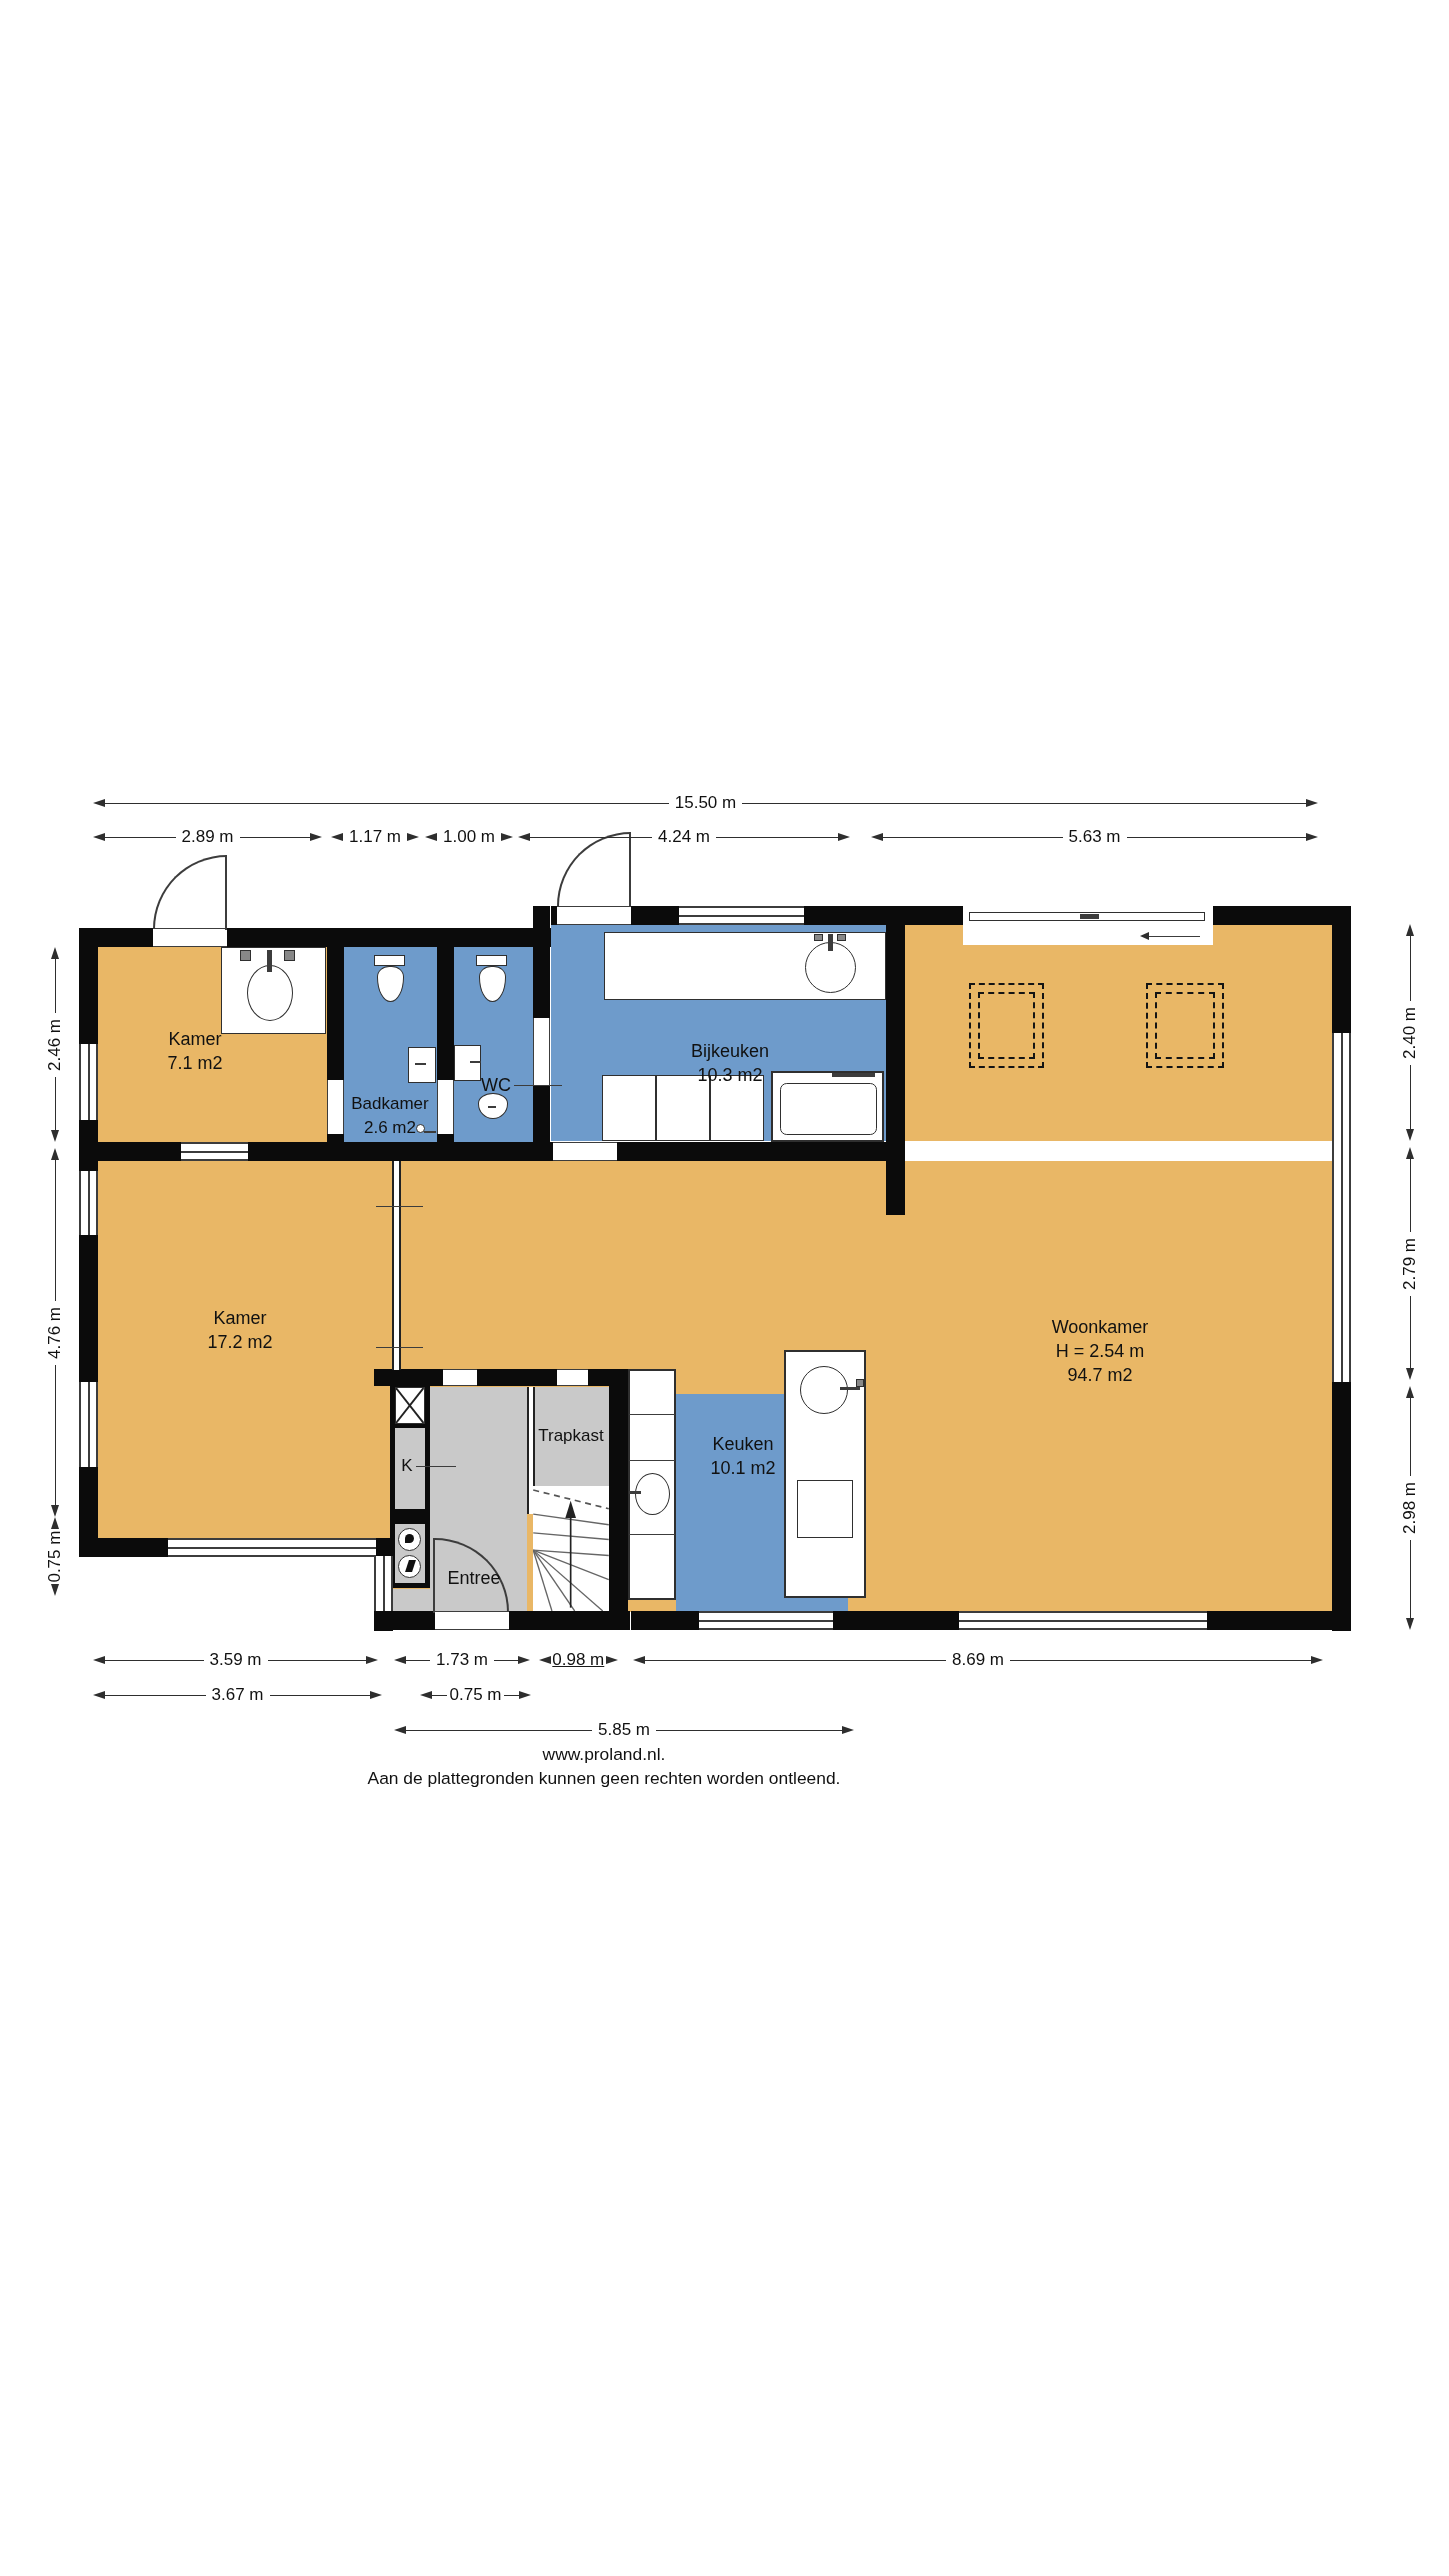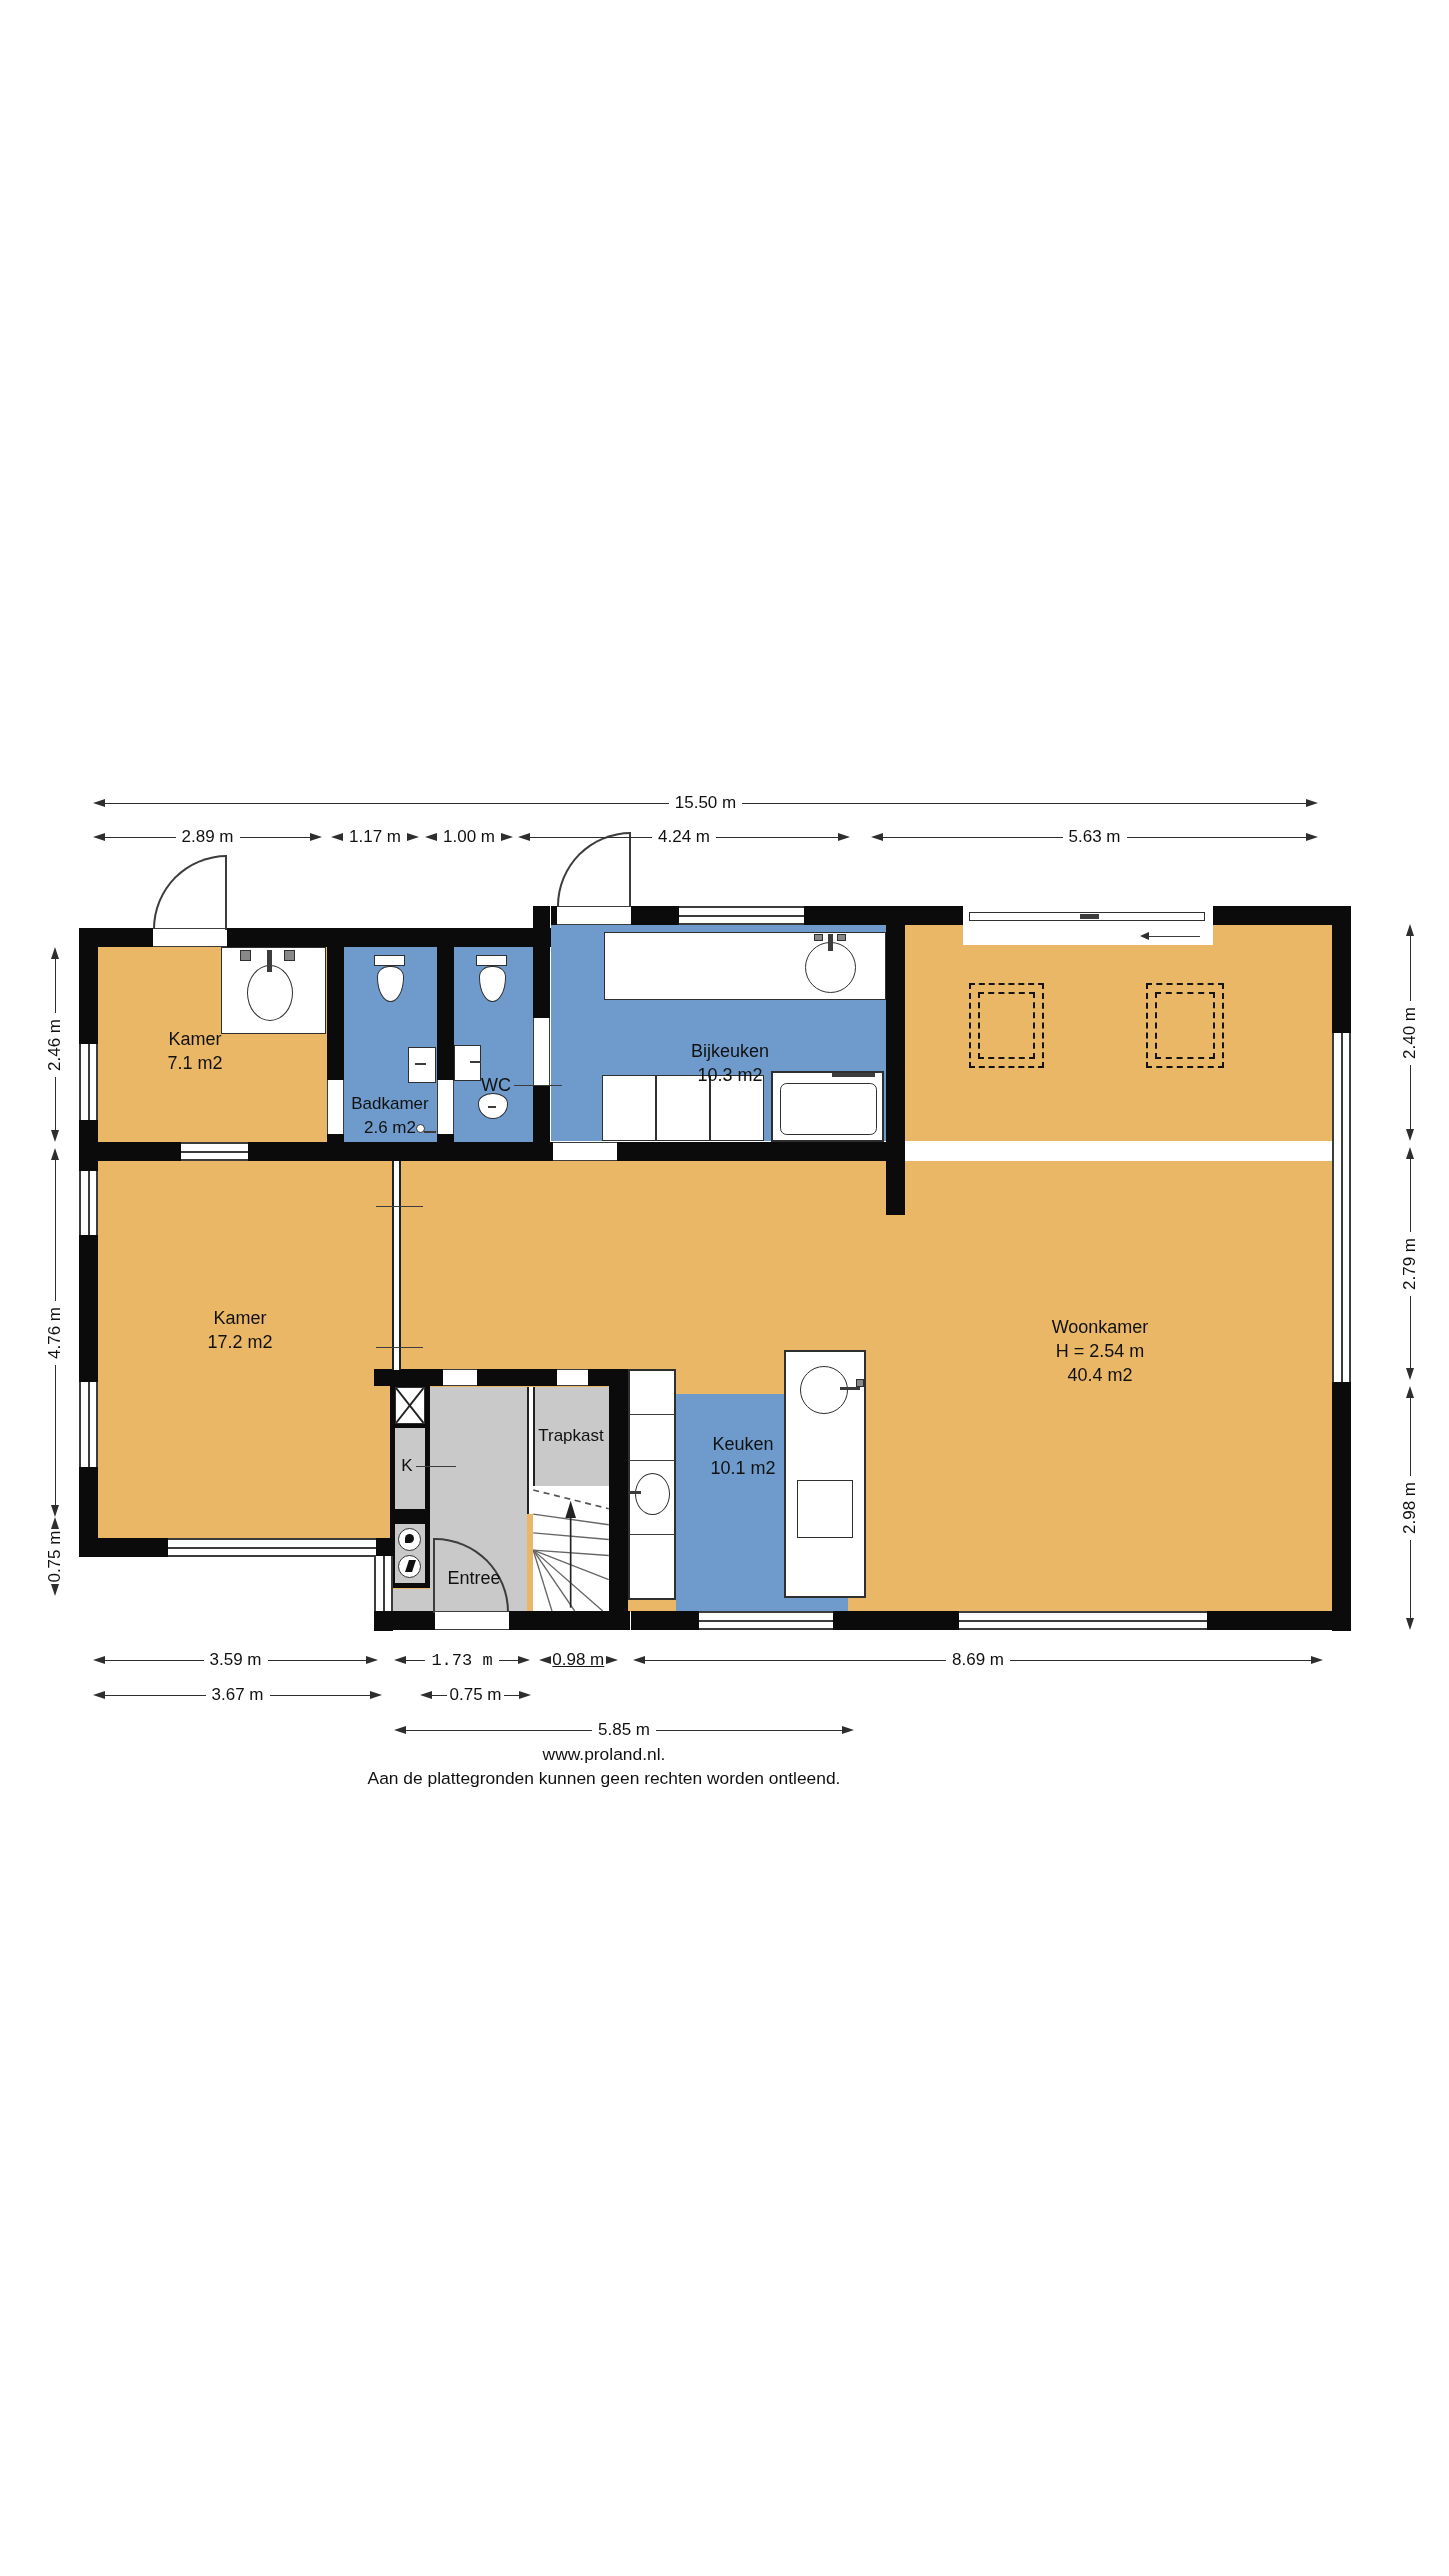--- a/index.html
+++ b/index.html
@@ -241,21 +241,21 @@
   <div class="lbl" style="left:496px;top:1085px;">
     <div>WC</div>
   </div>
   <div class="lbl" style="left:730px;top:1063px;">
     <div>Bijkeuken</div>
     <div>10.3 m2</div>
   </div>
   <div class="lbl" style="left:1100px;top:1351px;">
     <div>Woonkamer</div>
     <div>H = 2.54 m</div>
-    <div>40.4 m2</div>
+    <div>94.7 m2</div>
   </div>
   <div class="lbl" style="left:240px;top:1330px;">
     <div>Kamer</div>
     <div>17.2 m2</div>
   </div>
   <div class="lbl" style="left:743px;top:1456px;">
     <div>Keuken</div>
     <div>10.1 m2</div>
   </div>
   <div class="lbl" style="left:474px;top:1578px;">
@@ -311,21 +311,21 @@
       <span class="ah ar"></span>
   </div>
 
   <div class="dimh" style="left:93px;top:1653px;width:285px;">
     <span class="ah al"></span>
       <span class="ln"></span>
       <span class="tx">3.59 m</span>
       <span class="ln"></span>
       <span class="ah ar"></span>
   </div>
-  <div class="dimh" style="left:394px;top:1653px;width:136px;font-family:Liberation Mono, monospace;">
+  <div class="dimh" style="left:394px;top:1653px;width:136px;">
     <span class="ah al"></span>
       <span class="ln"></span>
       <span class="tx">1.73 m</span>
       <span class="ln"></span>
       <span class="ah ar"></span>
   </div>
   <div class="dimh" style="left:539px;top:1653px;width:76px;text-decoration:underline;">
     <span class="ah al"></span>
       <span class="tx" style="padding:0 1.3px;">0.98 m</span>
       <span class="ah ar"></span>

